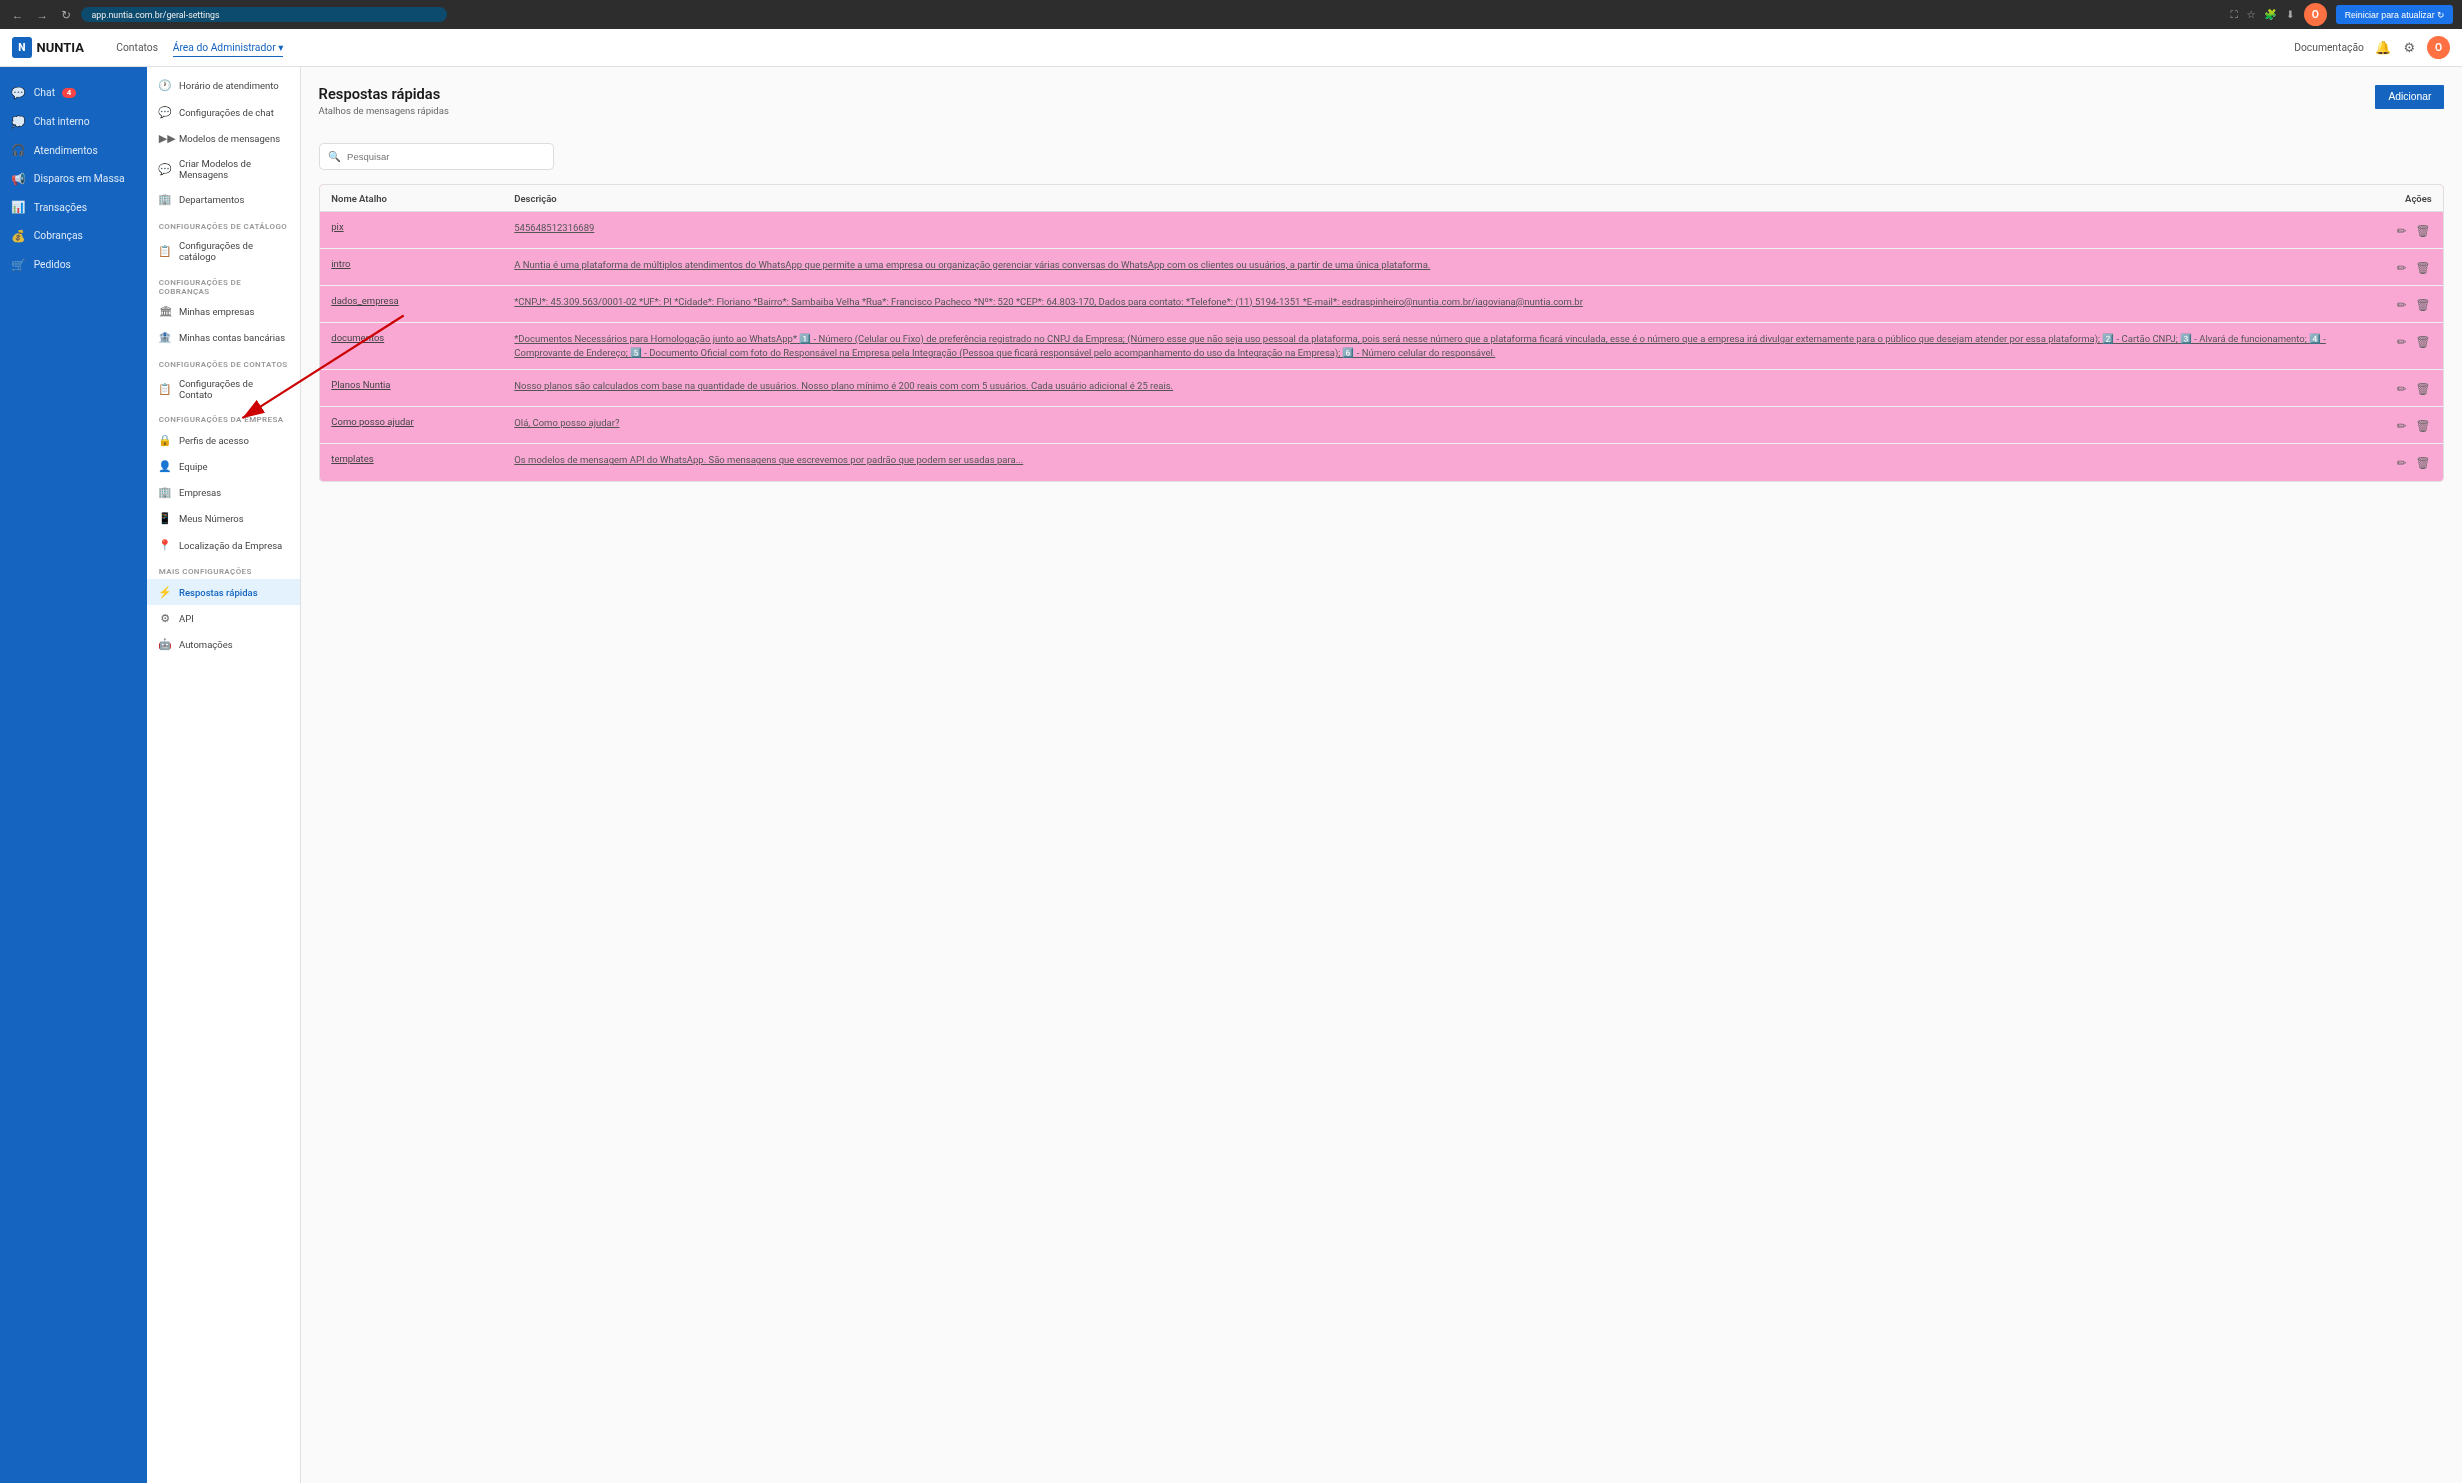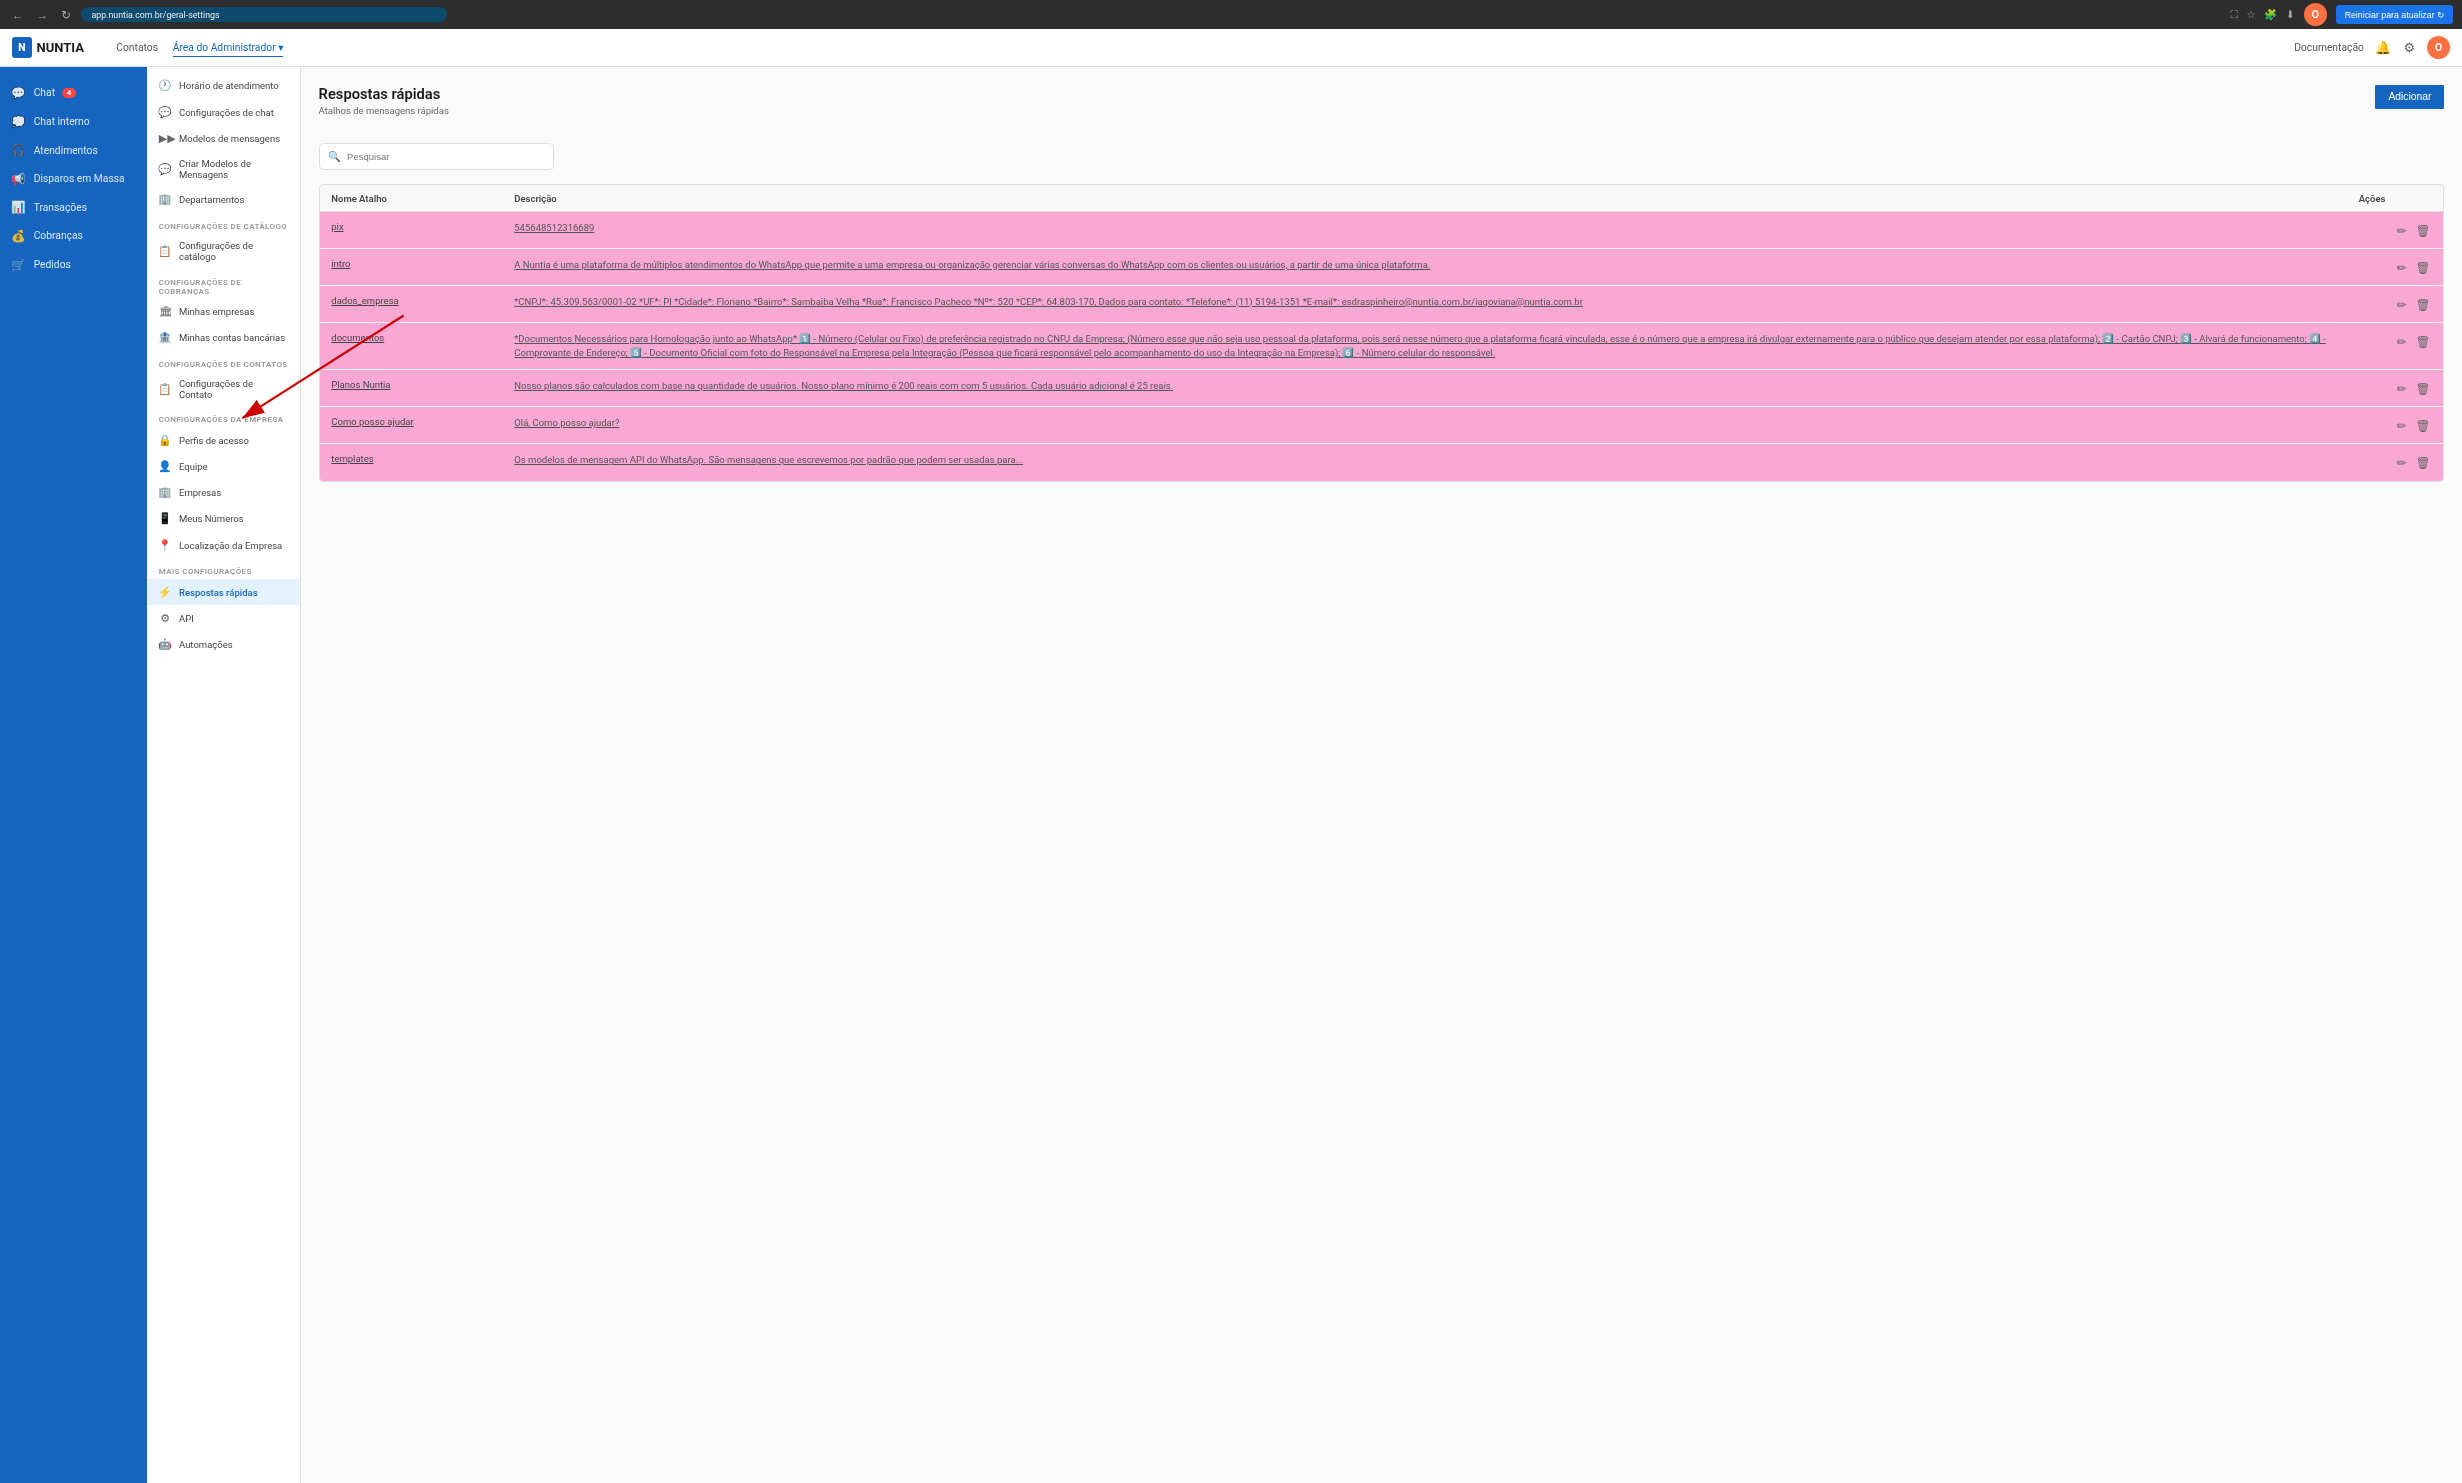--- a/index.html
+++ b/index.html
@@ -290,20 +290,21 @@
       background: #f9f9f9;
       border-bottom: 0.7px solid #e0e0e0;
       padding: 7.3px 11.7px;
     }
     .table-header-cell {
       font-size: 9.5px;
       font-weight: 600;
       color: #444;
     }
     .table-header-cell.right {
+      text-align: right;
     }
     .table-row {
       display: grid;
       grid-template-columns: 183px 1fr 73px;
       padding: 8.8px 11.7px;
       border-bottom: 0.7px solid #f0f0f0;
       align-items: start;
     }
     .table-row:last-child {
       border-bottom: none;

